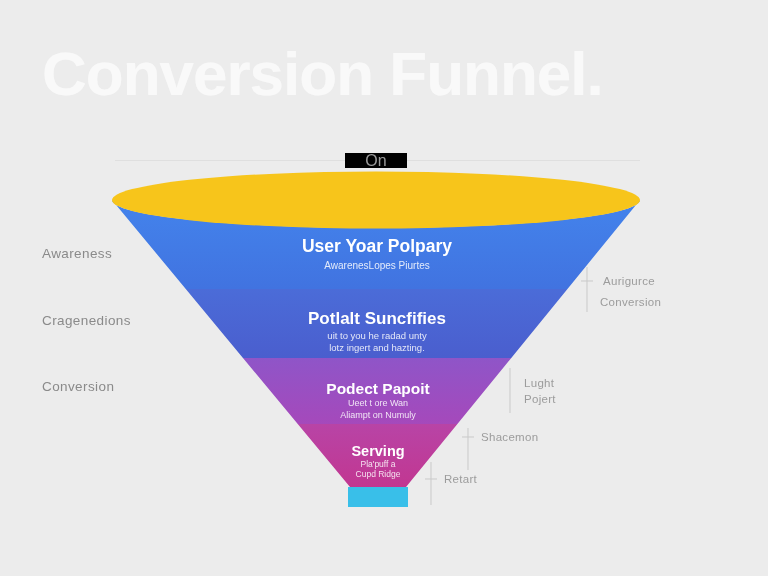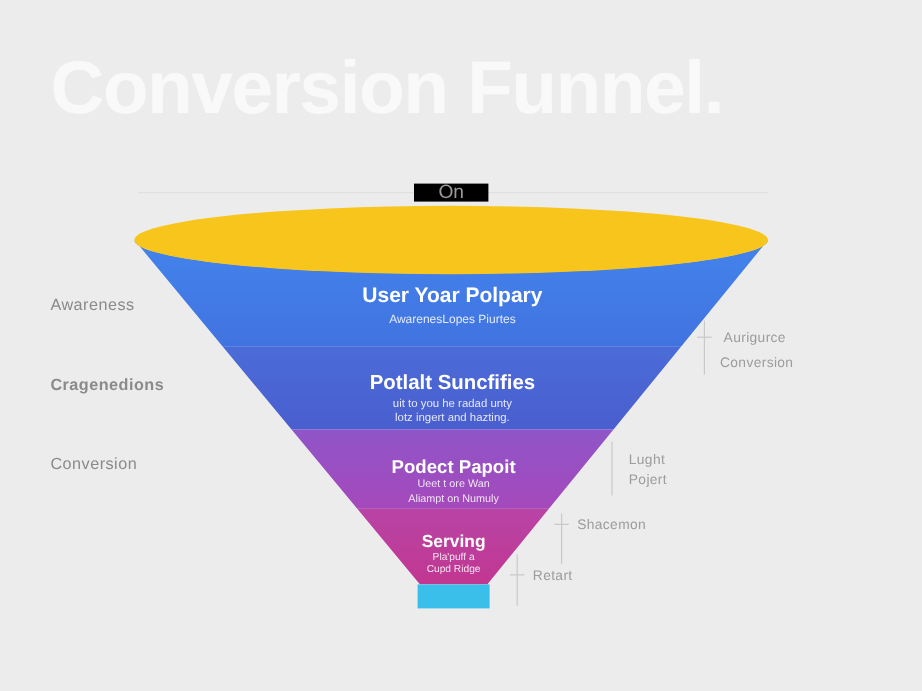--- a/index.html
+++ b/index.html
@@ -25,21 +25,21 @@
     position:absolute;top:153px;left:345px;width:62px;
     text-align:center;background:#000000;
     color:#9A9A9A;font-size:16px;line-height:15px;
   }
   .left-label{
     position:absolute;left:42px;
     color:#8A8A8A;font-size:13.5px;letter-spacing:.4px;
     white-space:nowrap;
   }
   .ll-0{top:246px;}
-  .ll-1{top:313px;font-weight:bold;}
+  .ll-1{top:313px;}
   .ll-2{top:379px;}
   svg{position:absolute;inset:0;}
   .seg-title{
     fill:#FFFFFF;font-weight:bold;
     font-family:"Liberation Sans",sans-serif;
   }
   .seg-sub{
     fill:#FFFFFF;opacity:.85;
     font-family:"Liberation Sans",sans-serif;
   }

